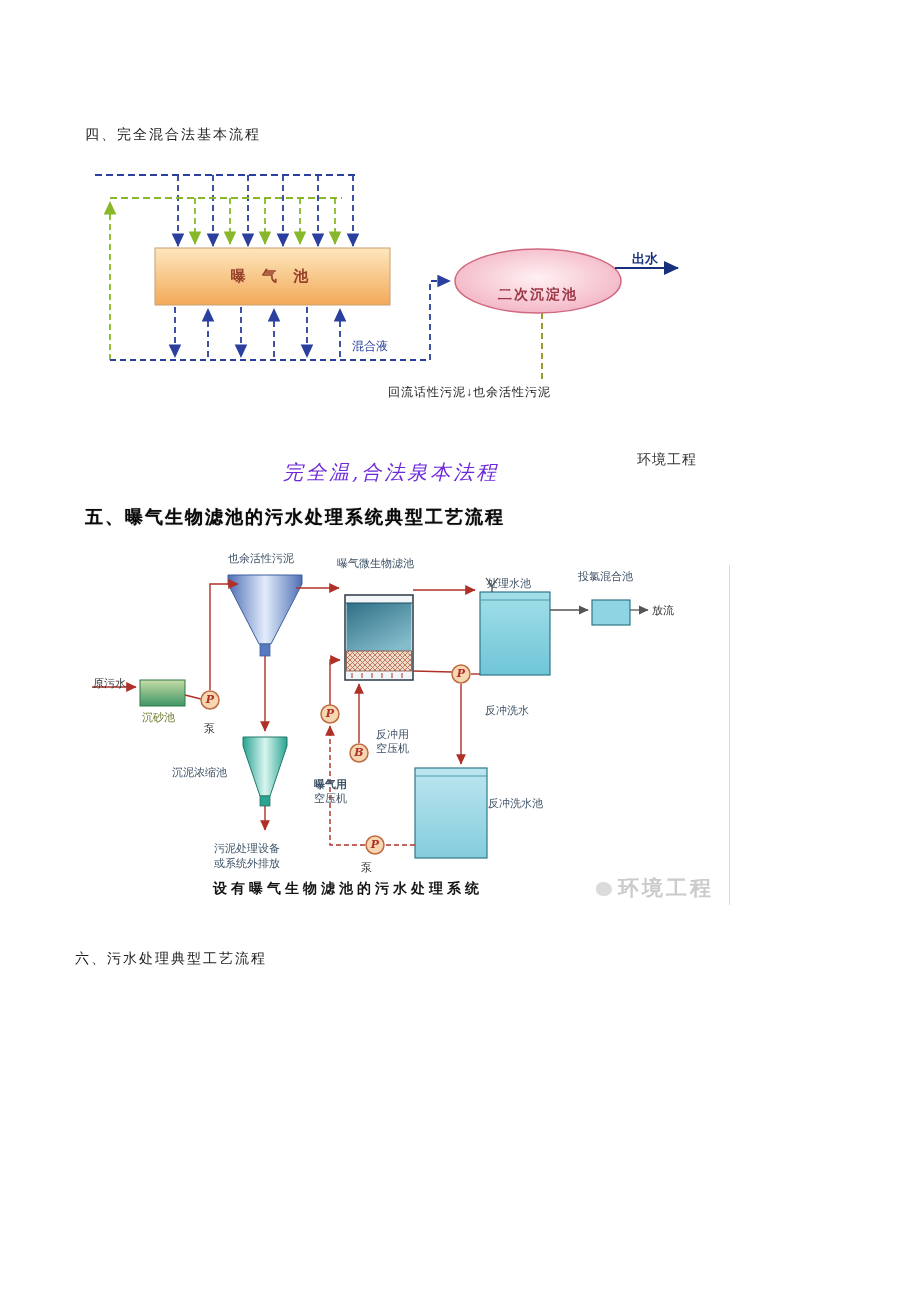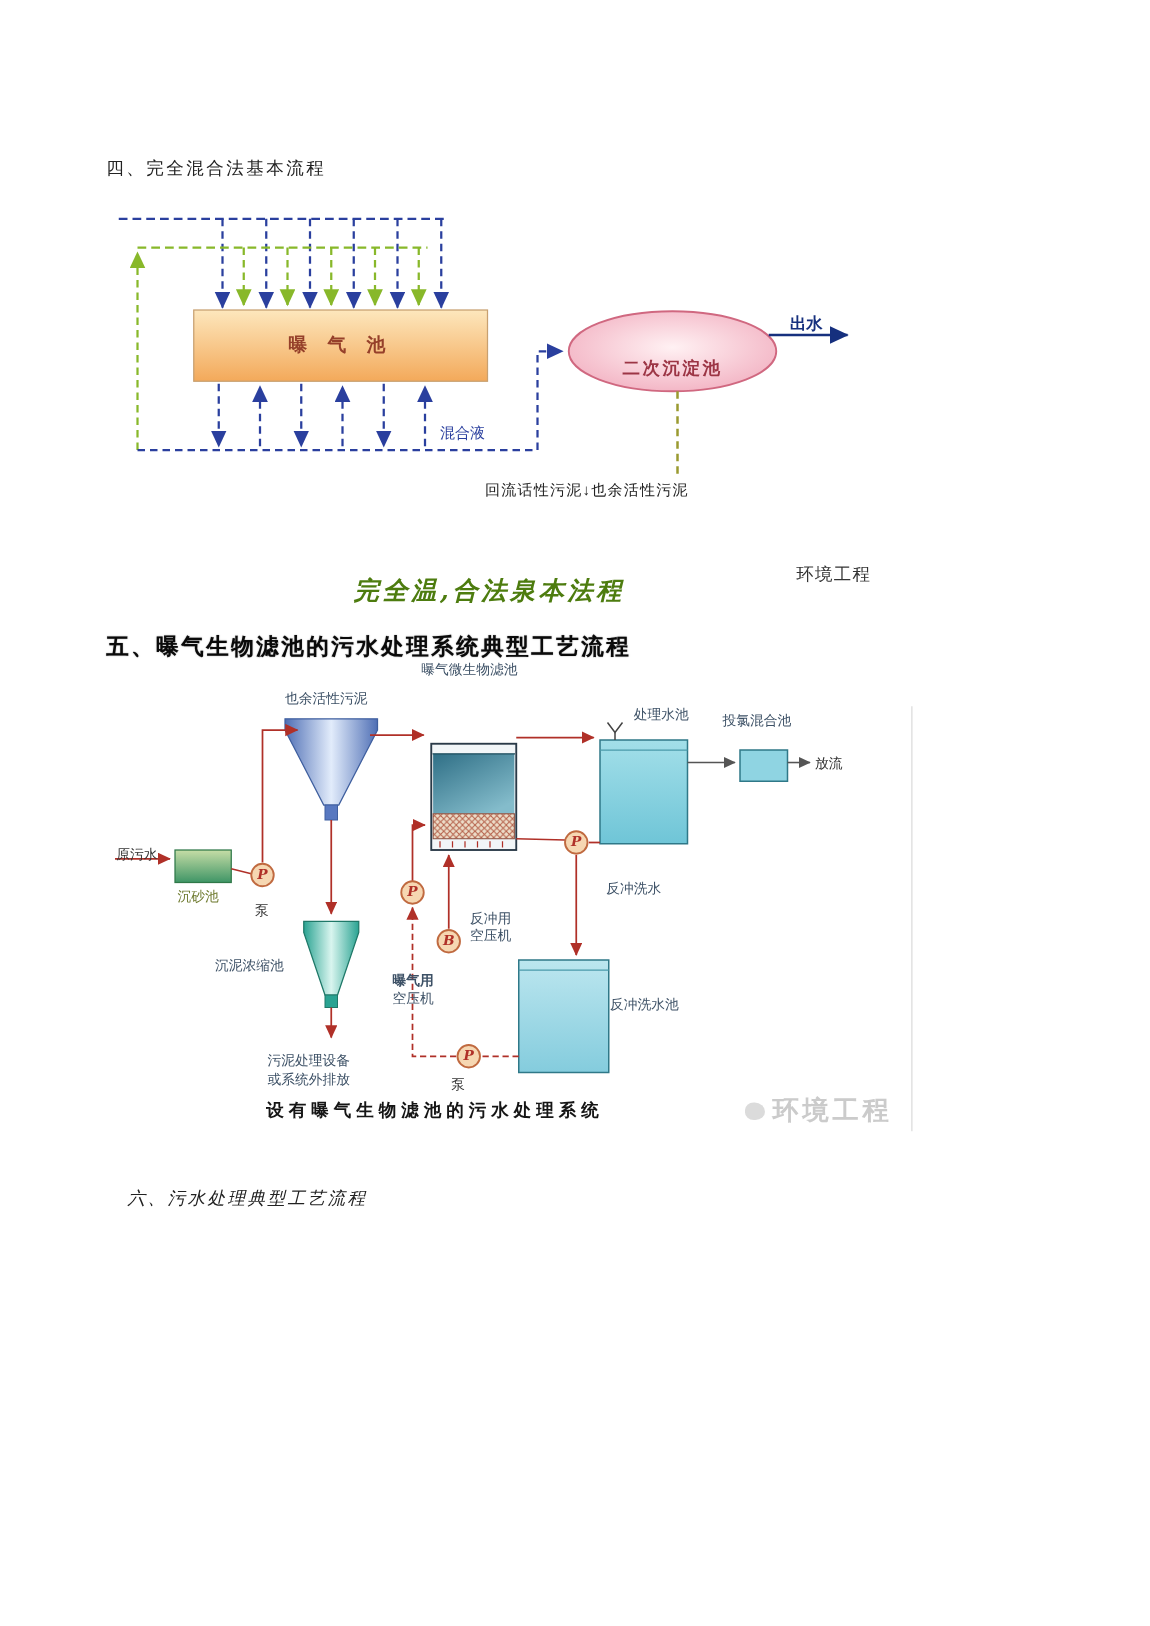--- a/index.html
+++ b/index.html
@@ -40,21 +40,21 @@
     letter-spacing:2px; white-space:nowrap; text-align:center;margin-top:14px;
   }
   .effluent-label {
     position:absolute; font-size:13px; font-weight:bold; color:#16307e; white-space:nowrap;
   }
   .mixed-label { position:absolute; font-size:12px; color:#2a3f9e; white-space:nowrap; }
   .sludge-note { position:absolute; font-size:12px; color:#222; letter-spacing:1px; white-space:nowrap;margin-left:22px; }
   .handwritten {
     position:absolute;
     font-family:"DejaVu Serif", serif; font-style:italic;
-    font-size:20px; color:#4d7c0f; letter-spacing:3px; white-space:nowrap;font-weight:bold;
+    font-size:20px; color:#6d28d9; letter-spacing:3px; white-space:nowrap;
   }
   .side-note { position:absolute; font-size:14px; color:#333; letter-spacing:1px; white-space:nowrap; }
   .pump-letter {
     position:absolute; width:18px; text-align:center;
     font-family:"DejaVu Serif", serif; font-style:italic; font-weight:bold;
     font-size:11px; color:#b03028;
   }
   .caption-cal {
     position:absolute;
     font-family:"DejaVu Serif", serif; font-weight:bold;
@@ -248,22 +248,22 @@
   <g fill="#f6d7b2" stroke="#c06a40" stroke-width="1.5">
     <circle cx="120" cy="160" r="9"></circle>
     <circle cx="240" cy="174" r="9"></circle>
     <circle cx="269" cy="213" r="9"></circle>
     <circle cx="371" cy="134" r="9"></circle>
     <circle cx="285" cy="305" r="9"></circle>
   </g>
 </svg>
 
 <div class="lbl" style="left:228px; top:551px;">也余活性污泥</div>
-<div class="lbl" style="left:337px; top:528px;">曝气微生物滤池</div>
-<div class="lbl" style="left:487px; top:564px;margin-left:20px;">处理水池</div>
+<div class="lbl" style="left:337px; top:556px;">曝气微生物滤池</div>
+<div class="lbl" style="left:487px; top:576px;">处理水池</div>
 <div class="lbl" style="left:578px; top:569px;">投氯混合池</div>
 <div class="lbl lbl-dark" style="left:652px; top:603px;">放流</div>
 <div class="lbl lbl-dark" style="left:93px; top:676px;">原污水</div>
 <div class="lbl lbl-olive" style="left:142px; top:710px;">沉砂池</div>
 <div class="lbl lbl-dark" style="left:204px; top:721px;">泵</div>
 <div class="lbl" style="left:172px; top:765px;">沉泥浓缩池</div>
 <div class="lbl" style="left:214px; top:841px;">污泥处理设备</div>
 <div class="lbl" style="left:214px; top:856px;">或系统外排放</div>
 <div class="lbl" style="left:314px; top:777px;font-weight:bold;">曝气用</div>
 <div class="lbl" style="left:314px; top:791px;">空压机</div>
@@ -277,13 +277,13 @@
 <div class="pump-letter" style="left:321px; top:707px;">P</div>
 <div class="pump-letter" style="left:350px; top:746px;">B</div>
 <div class="pump-letter" style="left:452px; top:667px;">P</div>
 <div class="pump-letter" style="left:366px; top:838px;">P</div>
 
 <div class="caption-cal" style="left:213px; top:880px;">设有曝气生物滤池的污水处理系统</div>
 <div class="watermark-blob" style="left:596px; top:882px;"></div>
 <div class="watermark" style="left:618px; top:874px;">环境工程</div>
 <div class="scan-line" style="left:729px; top:565px; width:1px; height:340px;"></div>
 
-<div class="heading-small" style="left:102px; top:950px;font-style:italic;">六、污水处理典型工艺流程</div>
+<div class="heading-small" style="left:75px; top:950px;">六、污水处理典型工艺流程</div>
 
 </body></html>

